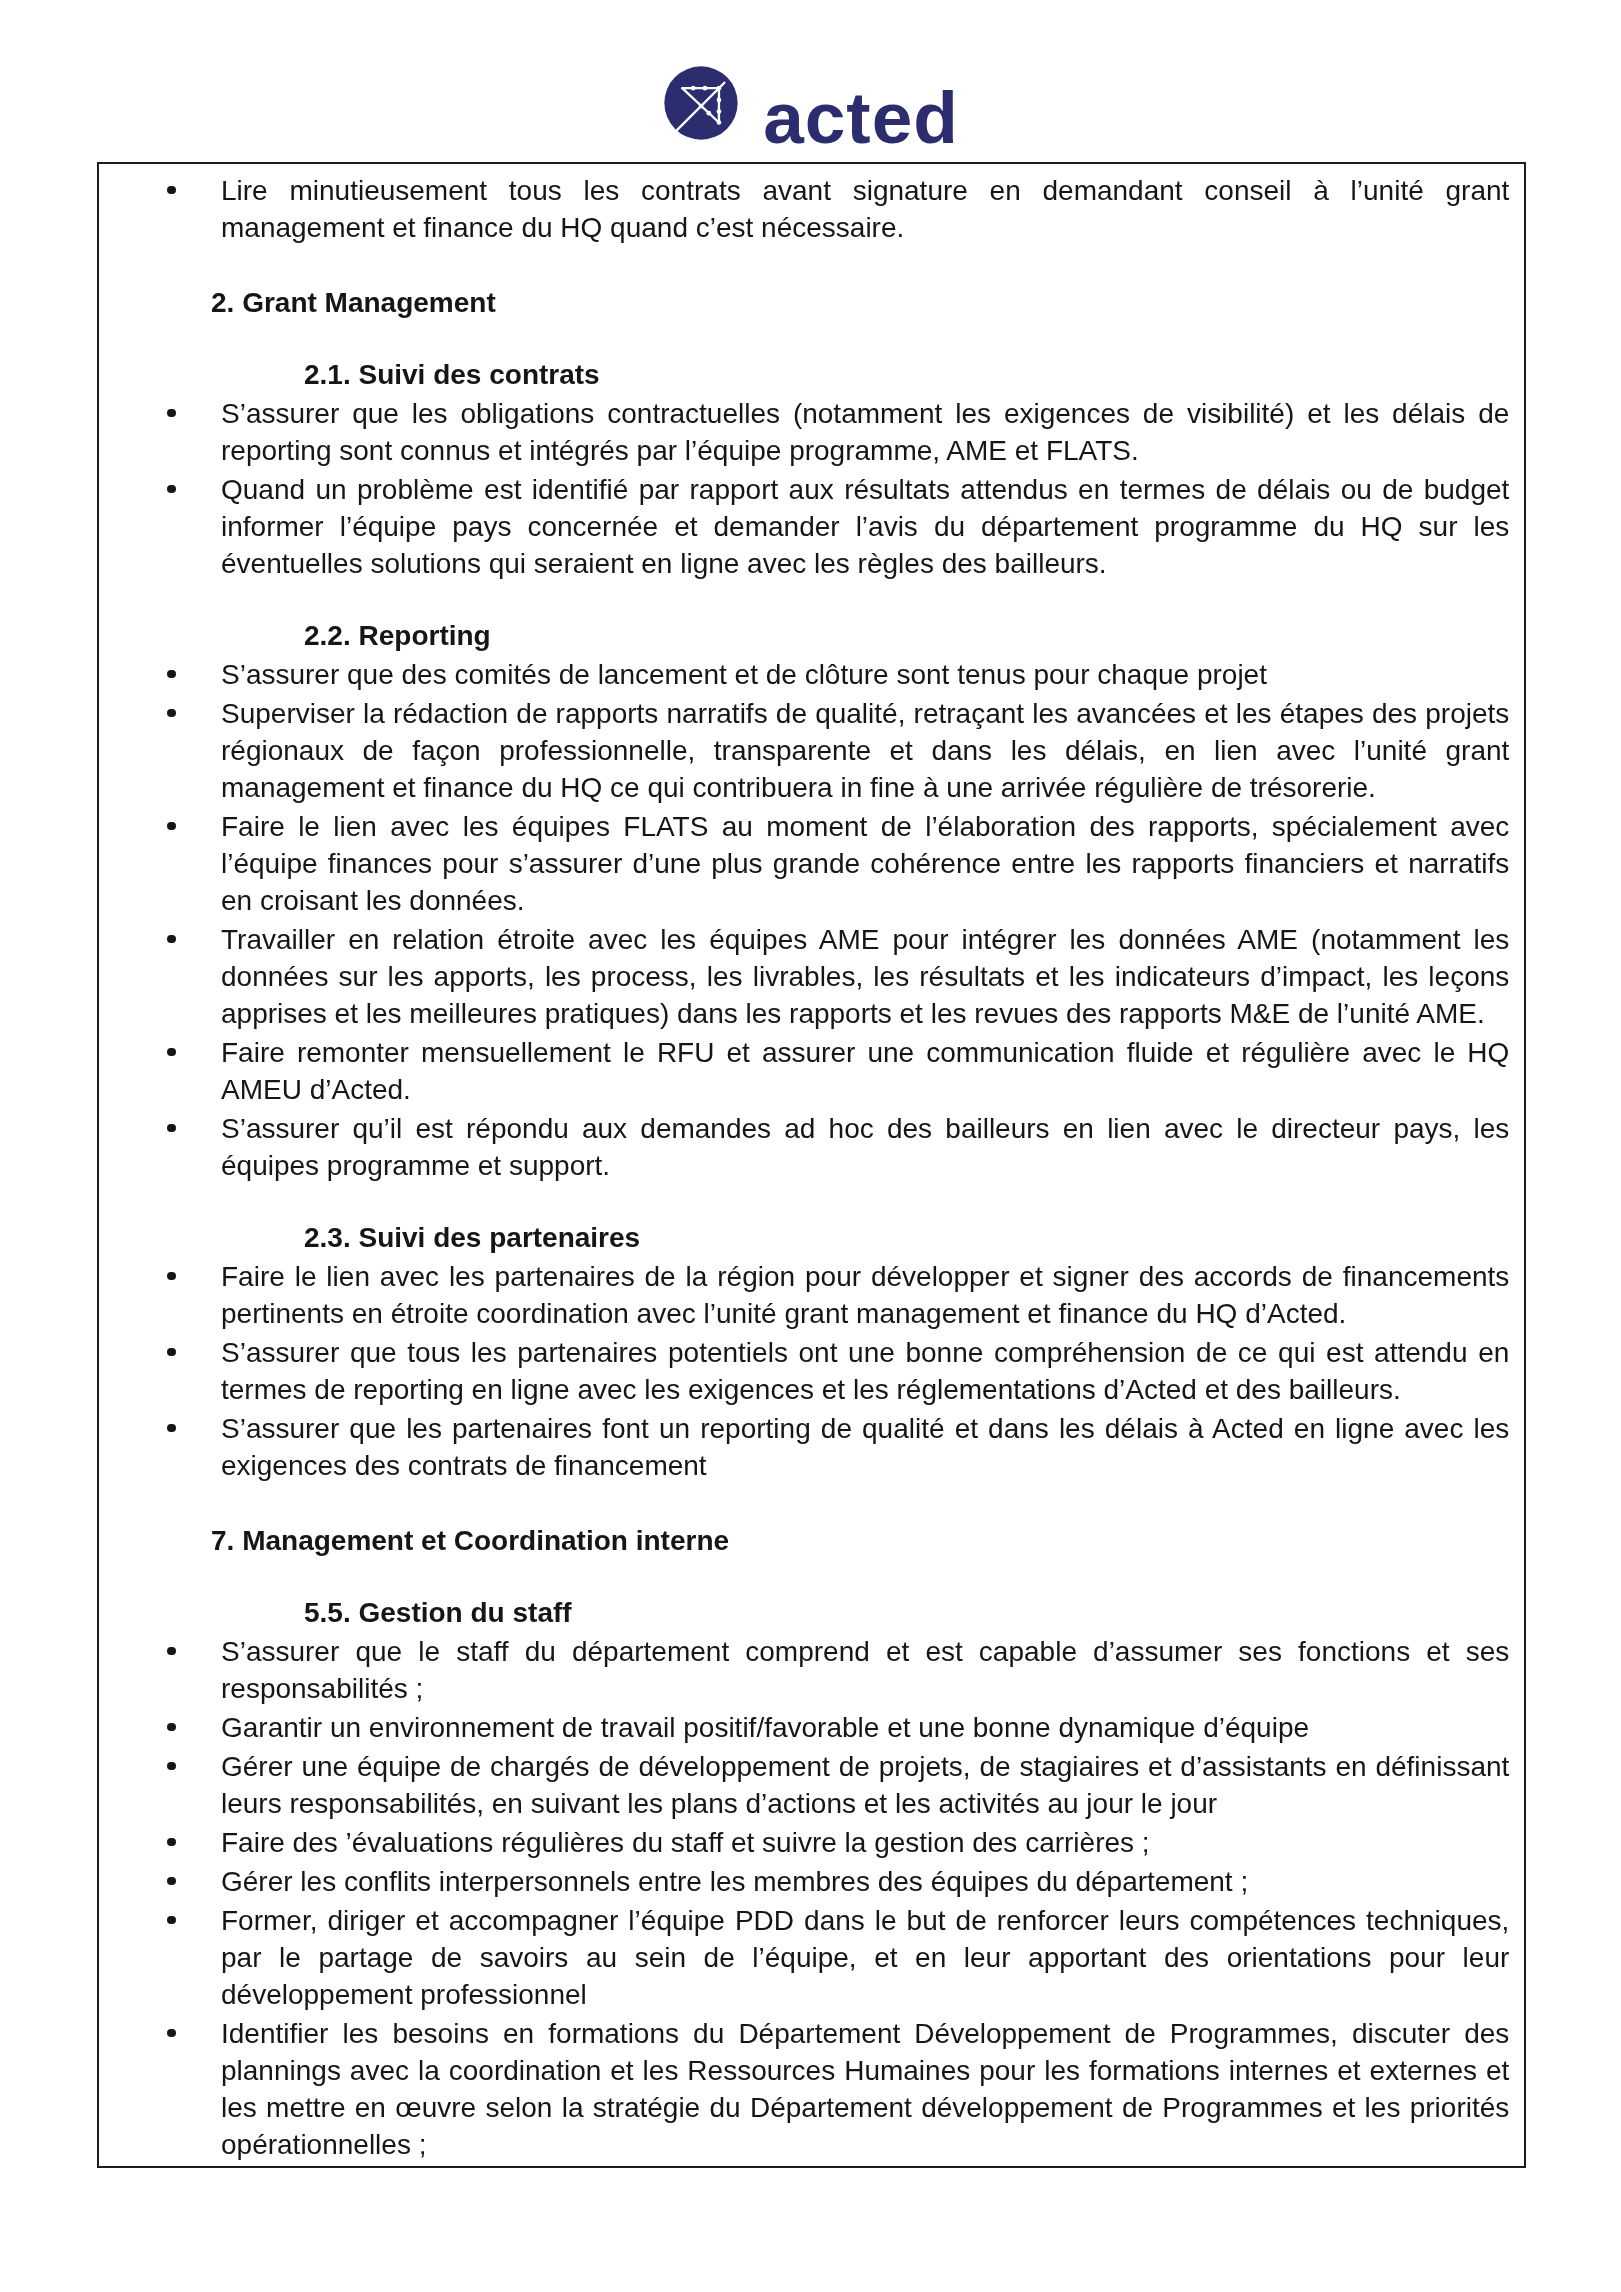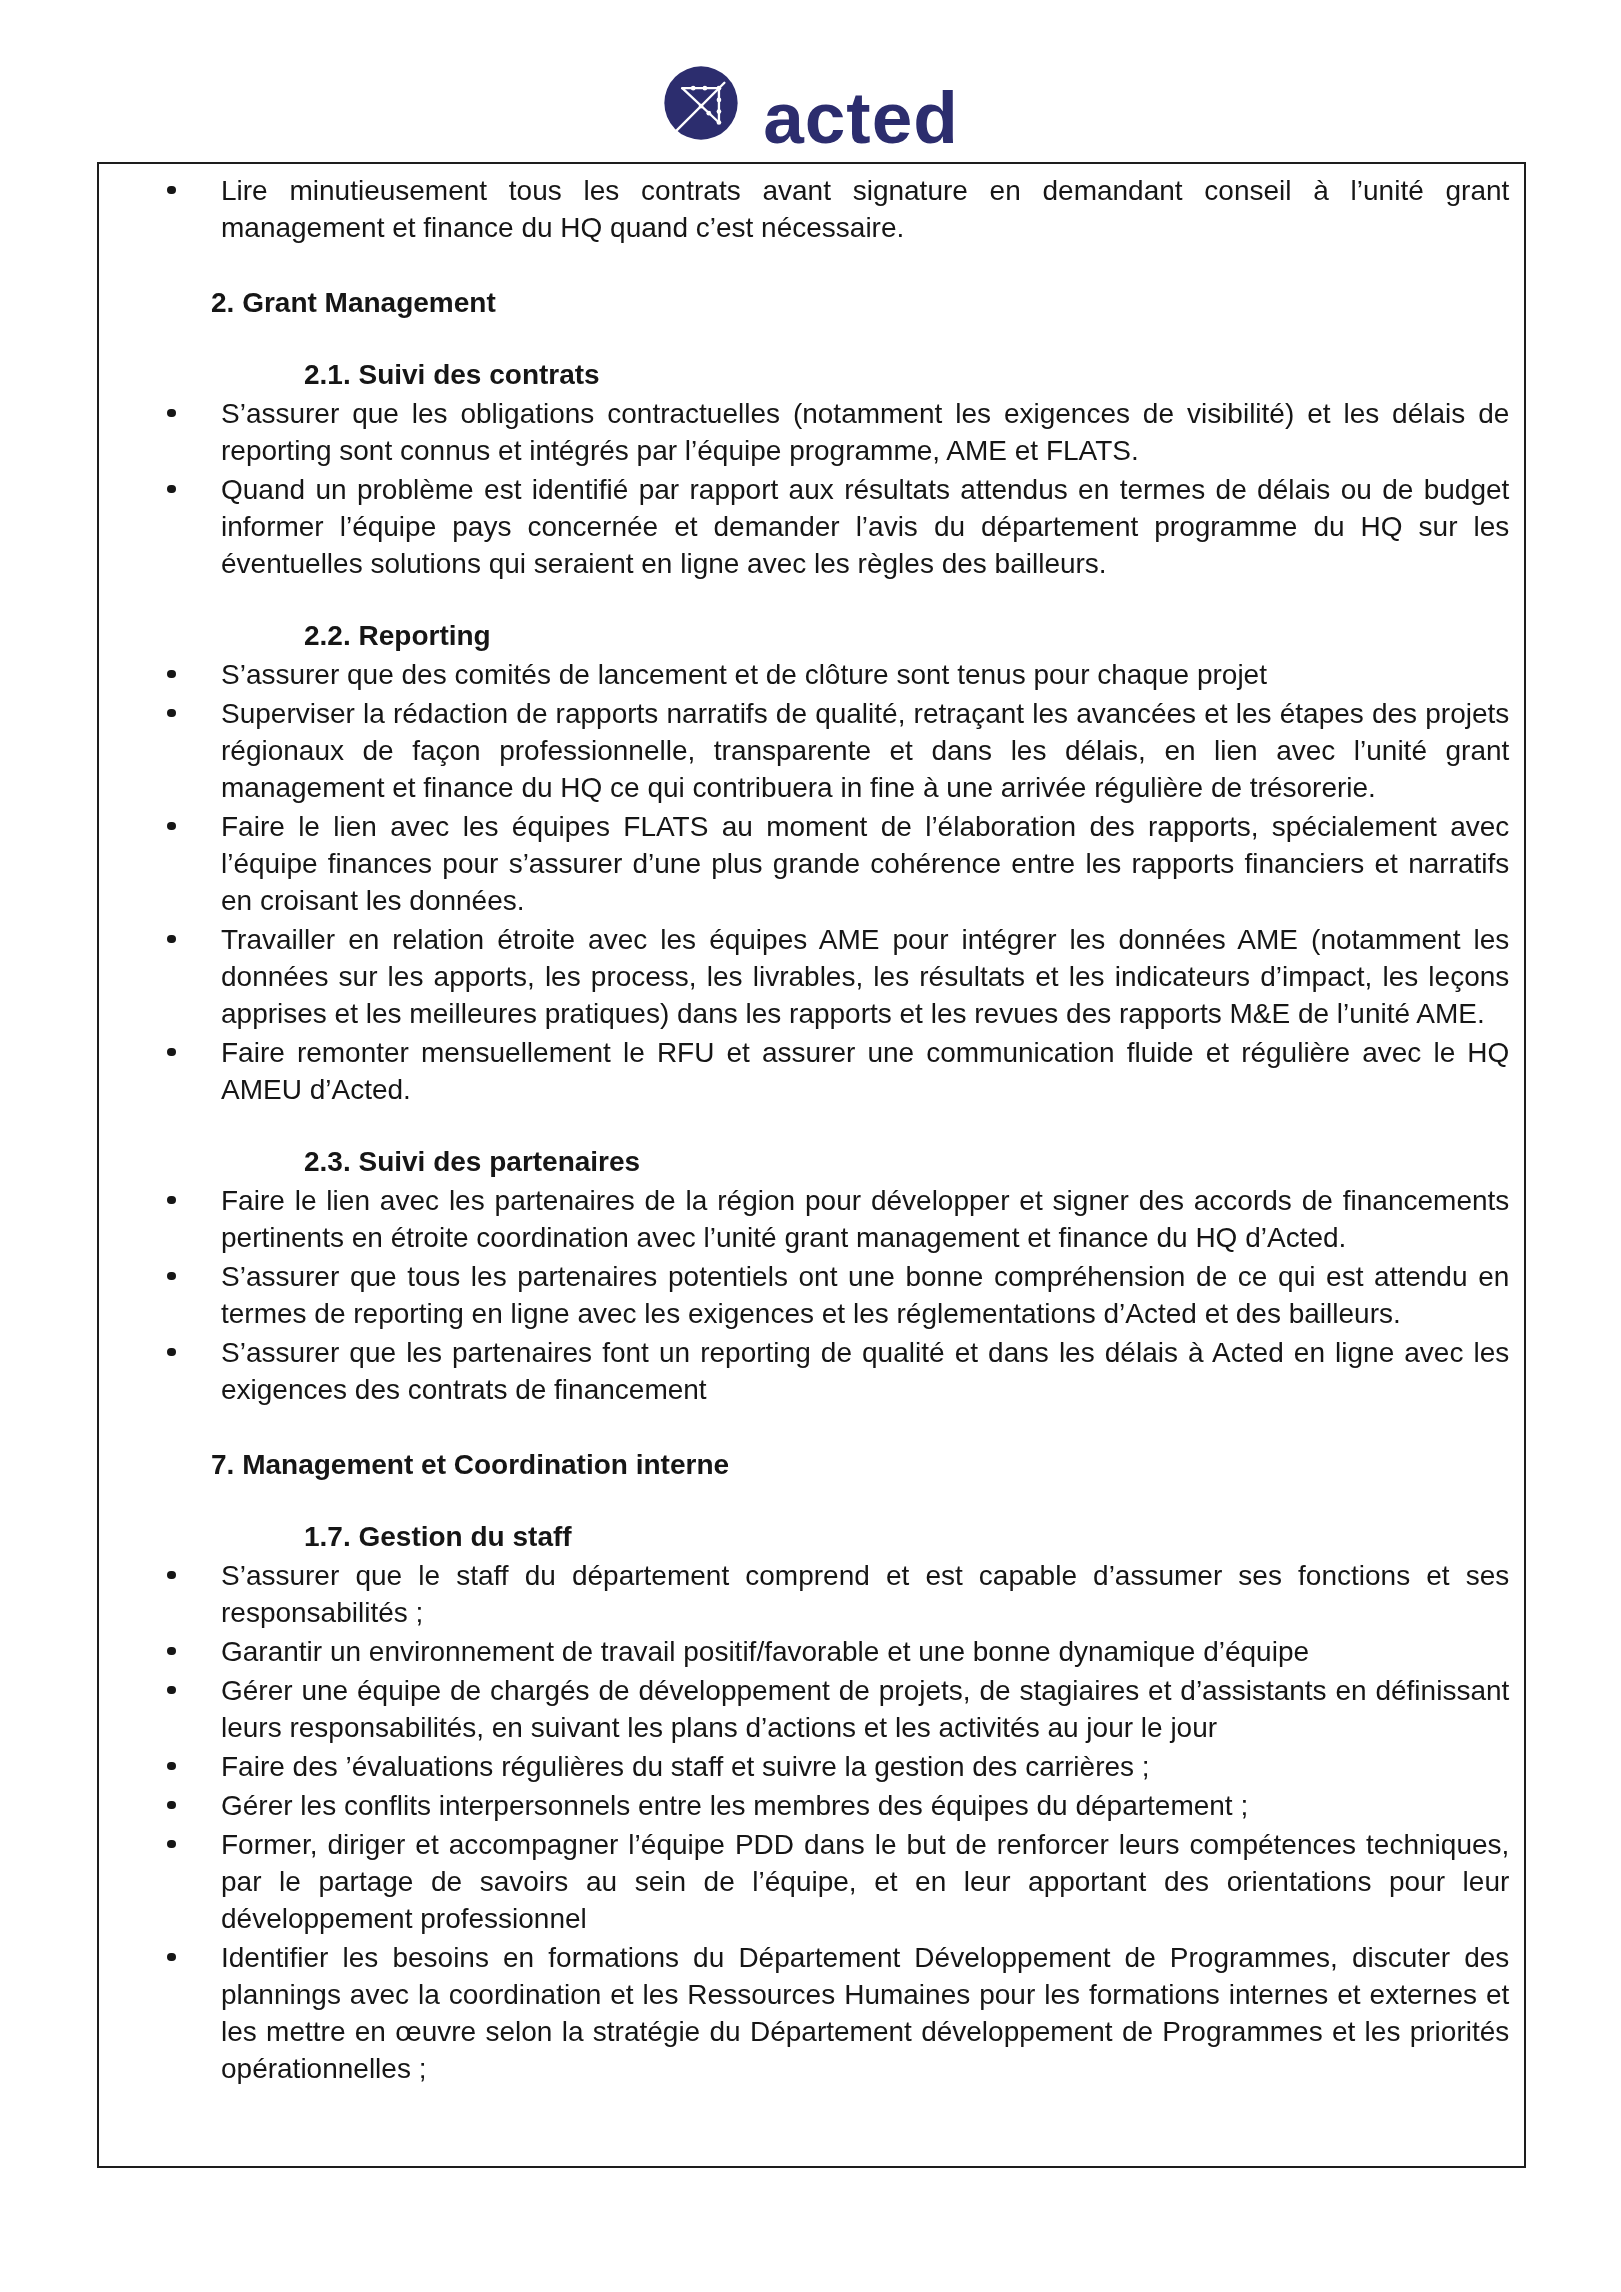--- a/index.html
+++ b/index.html
@@ -100,32 +100,33 @@
       <li>Quand un problème est identifié par rapport aux résultats attendus en termes de délais ou de budget informer l’équipe pays concernée et demander l’avis du département programme du HQ sur les éventuelles solutions qui seraient en ligne avec les règles des bailleurs.</li>
     </ul>
 
     <h3 class="sub-title">2.2. Reporting</h3>
     <ul class="bullets">
       <li>S’assurer que des comités de lancement et de clôture sont tenus pour chaque projet</li>
       <li>Superviser la rédaction de rapports narratifs de qualité, retraçant les avancées et les étapes des projets régionaux de façon professionnelle, transparente et dans les délais, en lien avec l’unité grant management et finance du HQ ce qui contribuera in fine à une arrivée régulière de trésorerie.</li>
       <li>Faire le lien avec les équipes FLATS au moment de l’élaboration des rapports, spécialement avec l’équipe finances pour s’assurer d’une plus grande cohérence entre les rapports financiers et narratifs en croisant les données.</li>
       <li>Travailler en relation étroite avec les équipes AME pour intégrer les données AME (notamment les données sur les apports, les process, les livrables, les résultats et les indicateurs d’impact, les leçons apprises et les meilleures pratiques) dans les rapports et les revues des rapports M&amp;E de l’unité AME.</li>
       <li>Faire remonter mensuellement le RFU et assurer une communication fluide et régulière avec le HQ AMEU d’Acted.</li>
+      <li>S’assurer qu’il est répondu aux demandes ad hoc des bailleurs en lien avec le directeur pays, les équipes programme et support.</li>
     </ul>
 
     <h3 class="sub-title">2.3. Suivi des partenaires</h3>
     <ul class="bullets">
       <li>Faire le lien avec les partenaires de la région pour développer et signer des accords de financements pertinents en étroite coordination avec l’unité grant management et finance du HQ d’Acted.</li>
       <li>S’assurer que tous les partenaires potentiels ont une bonne compréhension de ce qui est attendu en termes de reporting en ligne avec les exigences et les réglementations d’Acted et des bailleurs.</li>
       <li>S’assurer que les partenaires font un reporting de qualité et dans les délais à Acted en ligne avec les exigences des contrats de financement</li>
     </ul>
 
     <h2 class="section-title">7. Management et Coordination interne</h2>
 
-    <h3 class="sub-title">1.7. Gestion du staff</h3>
+    <h3 class="sub-title">5.5. Gestion du staff</h3>
     <ul class="bullets">
       <li>S’assurer que le staff du département comprend et est capable d’assumer ses fonctions et ses responsabilités&nbsp;;</li>
       <li>Garantir un environnement de travail positif/favorable et une bonne dynamique d’équipe</li>
       <li>Gérer une équipe de chargés de développement de projets, de stagiaires et d’assistants en définissant leurs responsabilités, en suivant les plans d’actions et les activités au jour le jour</li>
       <li>Faire des ’évaluations régulières du staff et suivre la gestion des carrières&nbsp;;</li>
       <li>Gérer les conflits interpersonnels entre les membres des équipes du département&nbsp;;</li>
       <li>Former, diriger et accompagner l’équipe PDD dans le but de renforcer leurs compétences techniques, par le partage de savoirs au sein de l’équipe, et en leur apportant des orientations pour leur développement professionnel</li>
       <li>Identifier les besoins en formations du Département Développement de Programmes, discuter des plannings avec la coordination et les Ressources Humaines pour les formations internes et externes et les mettre en œuvre selon la stratégie du Département développement de Programmes et les priorités opérationnelles&nbsp;;</li>
     </ul>
 

